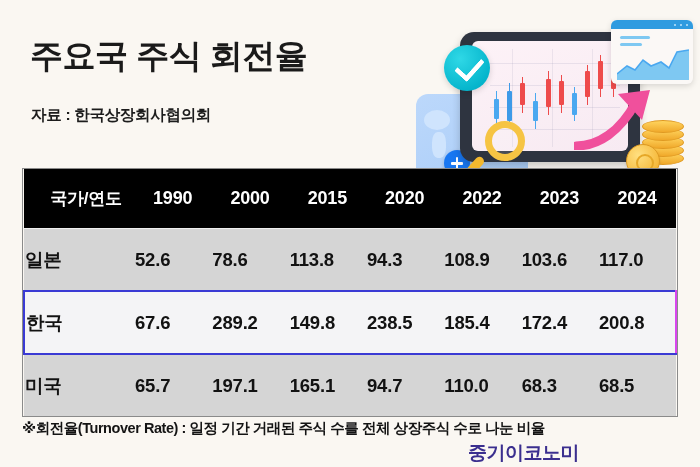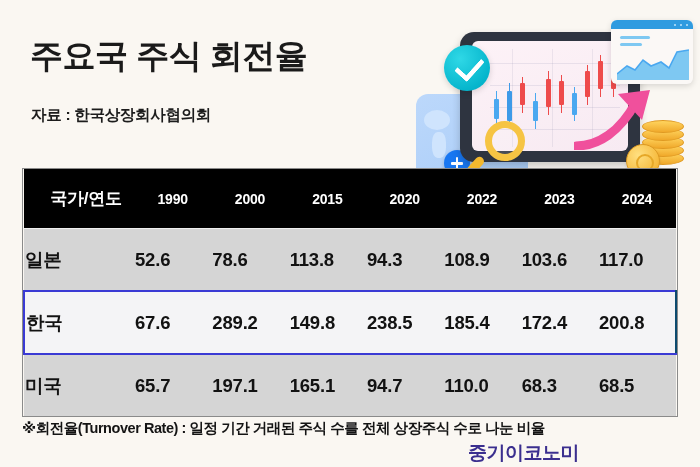--- a/index.html
+++ b/index.html
@@ -259,21 +259,21 @@
     box-sizing: border-box;
   }
   table {
     width: 100%;
     border-collapse: collapse;
     table-layout: fixed;
   }
   thead th {
     background: #000000;
     color: #ffffff;
-    font-size: 14px;
+    font-size: 18px;
     font-weight: 800;
     height: 57px;
     text-align: center;
     letter-spacing: -0.2px;
   }
   thead th.col-name { font-size: 17px; padding-left: 15px; }
   tbody td {
     height: 59px;
     text-align: left;
     font-size: 18.5px;
@@ -282,21 +282,21 @@
     background: #d5d5d5;
     border-top: 1px solid #efefef;
     letter-spacing: -0.2px;
   }
   tbody tr.highlight td {
     background: #f4f4f6;
     border-top: 2px solid #3a3ad4;
     border-bottom: 2px solid #3a3ad4;
   }
   tbody tr.highlight td:first-child { border-left: 2px solid #3a3ad4; }
-  tbody tr.highlight td:last-child { border-right: 2px solid #0c4a6e; }
+  tbody tr.highlight td:last-child { border-right: 2px solid #d946ef; }
 
   
   .footnote {
     position: absolute;
     left: 22px;
     top: 419px;
     font-size: 14.5px;
     font-weight: 700;
     color: #141414;
     letter-spacing: -0.45px;

